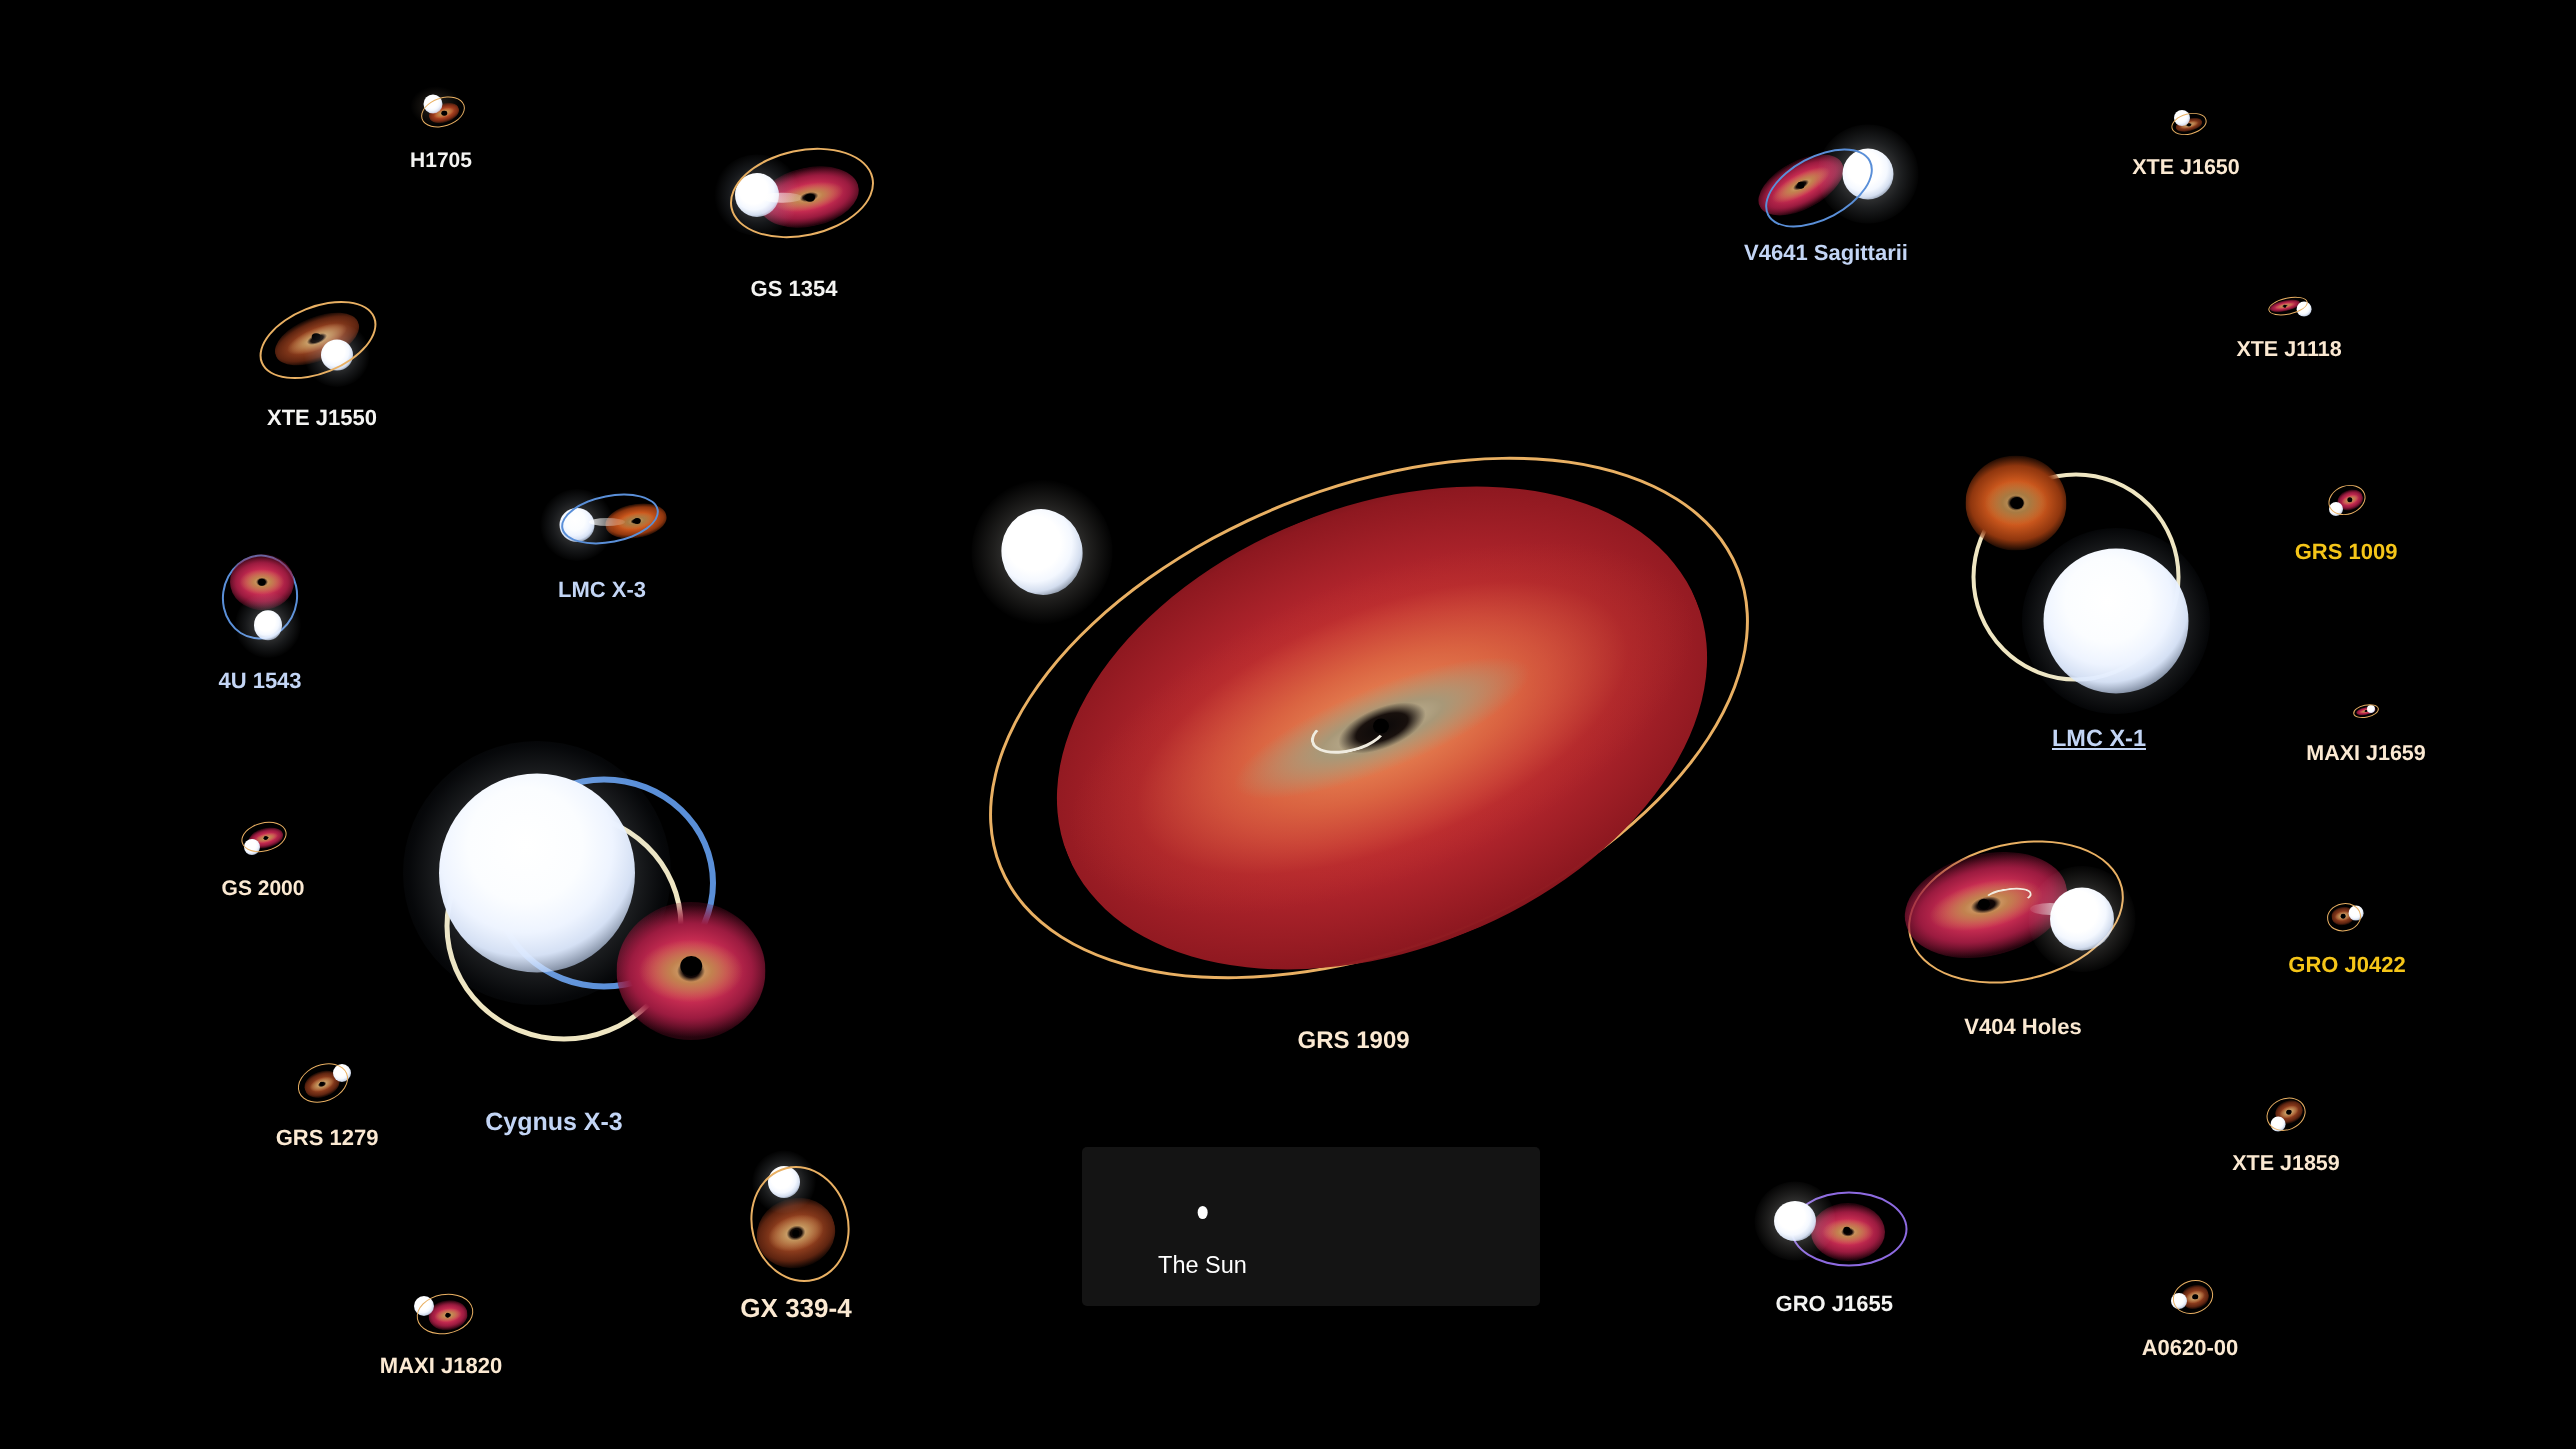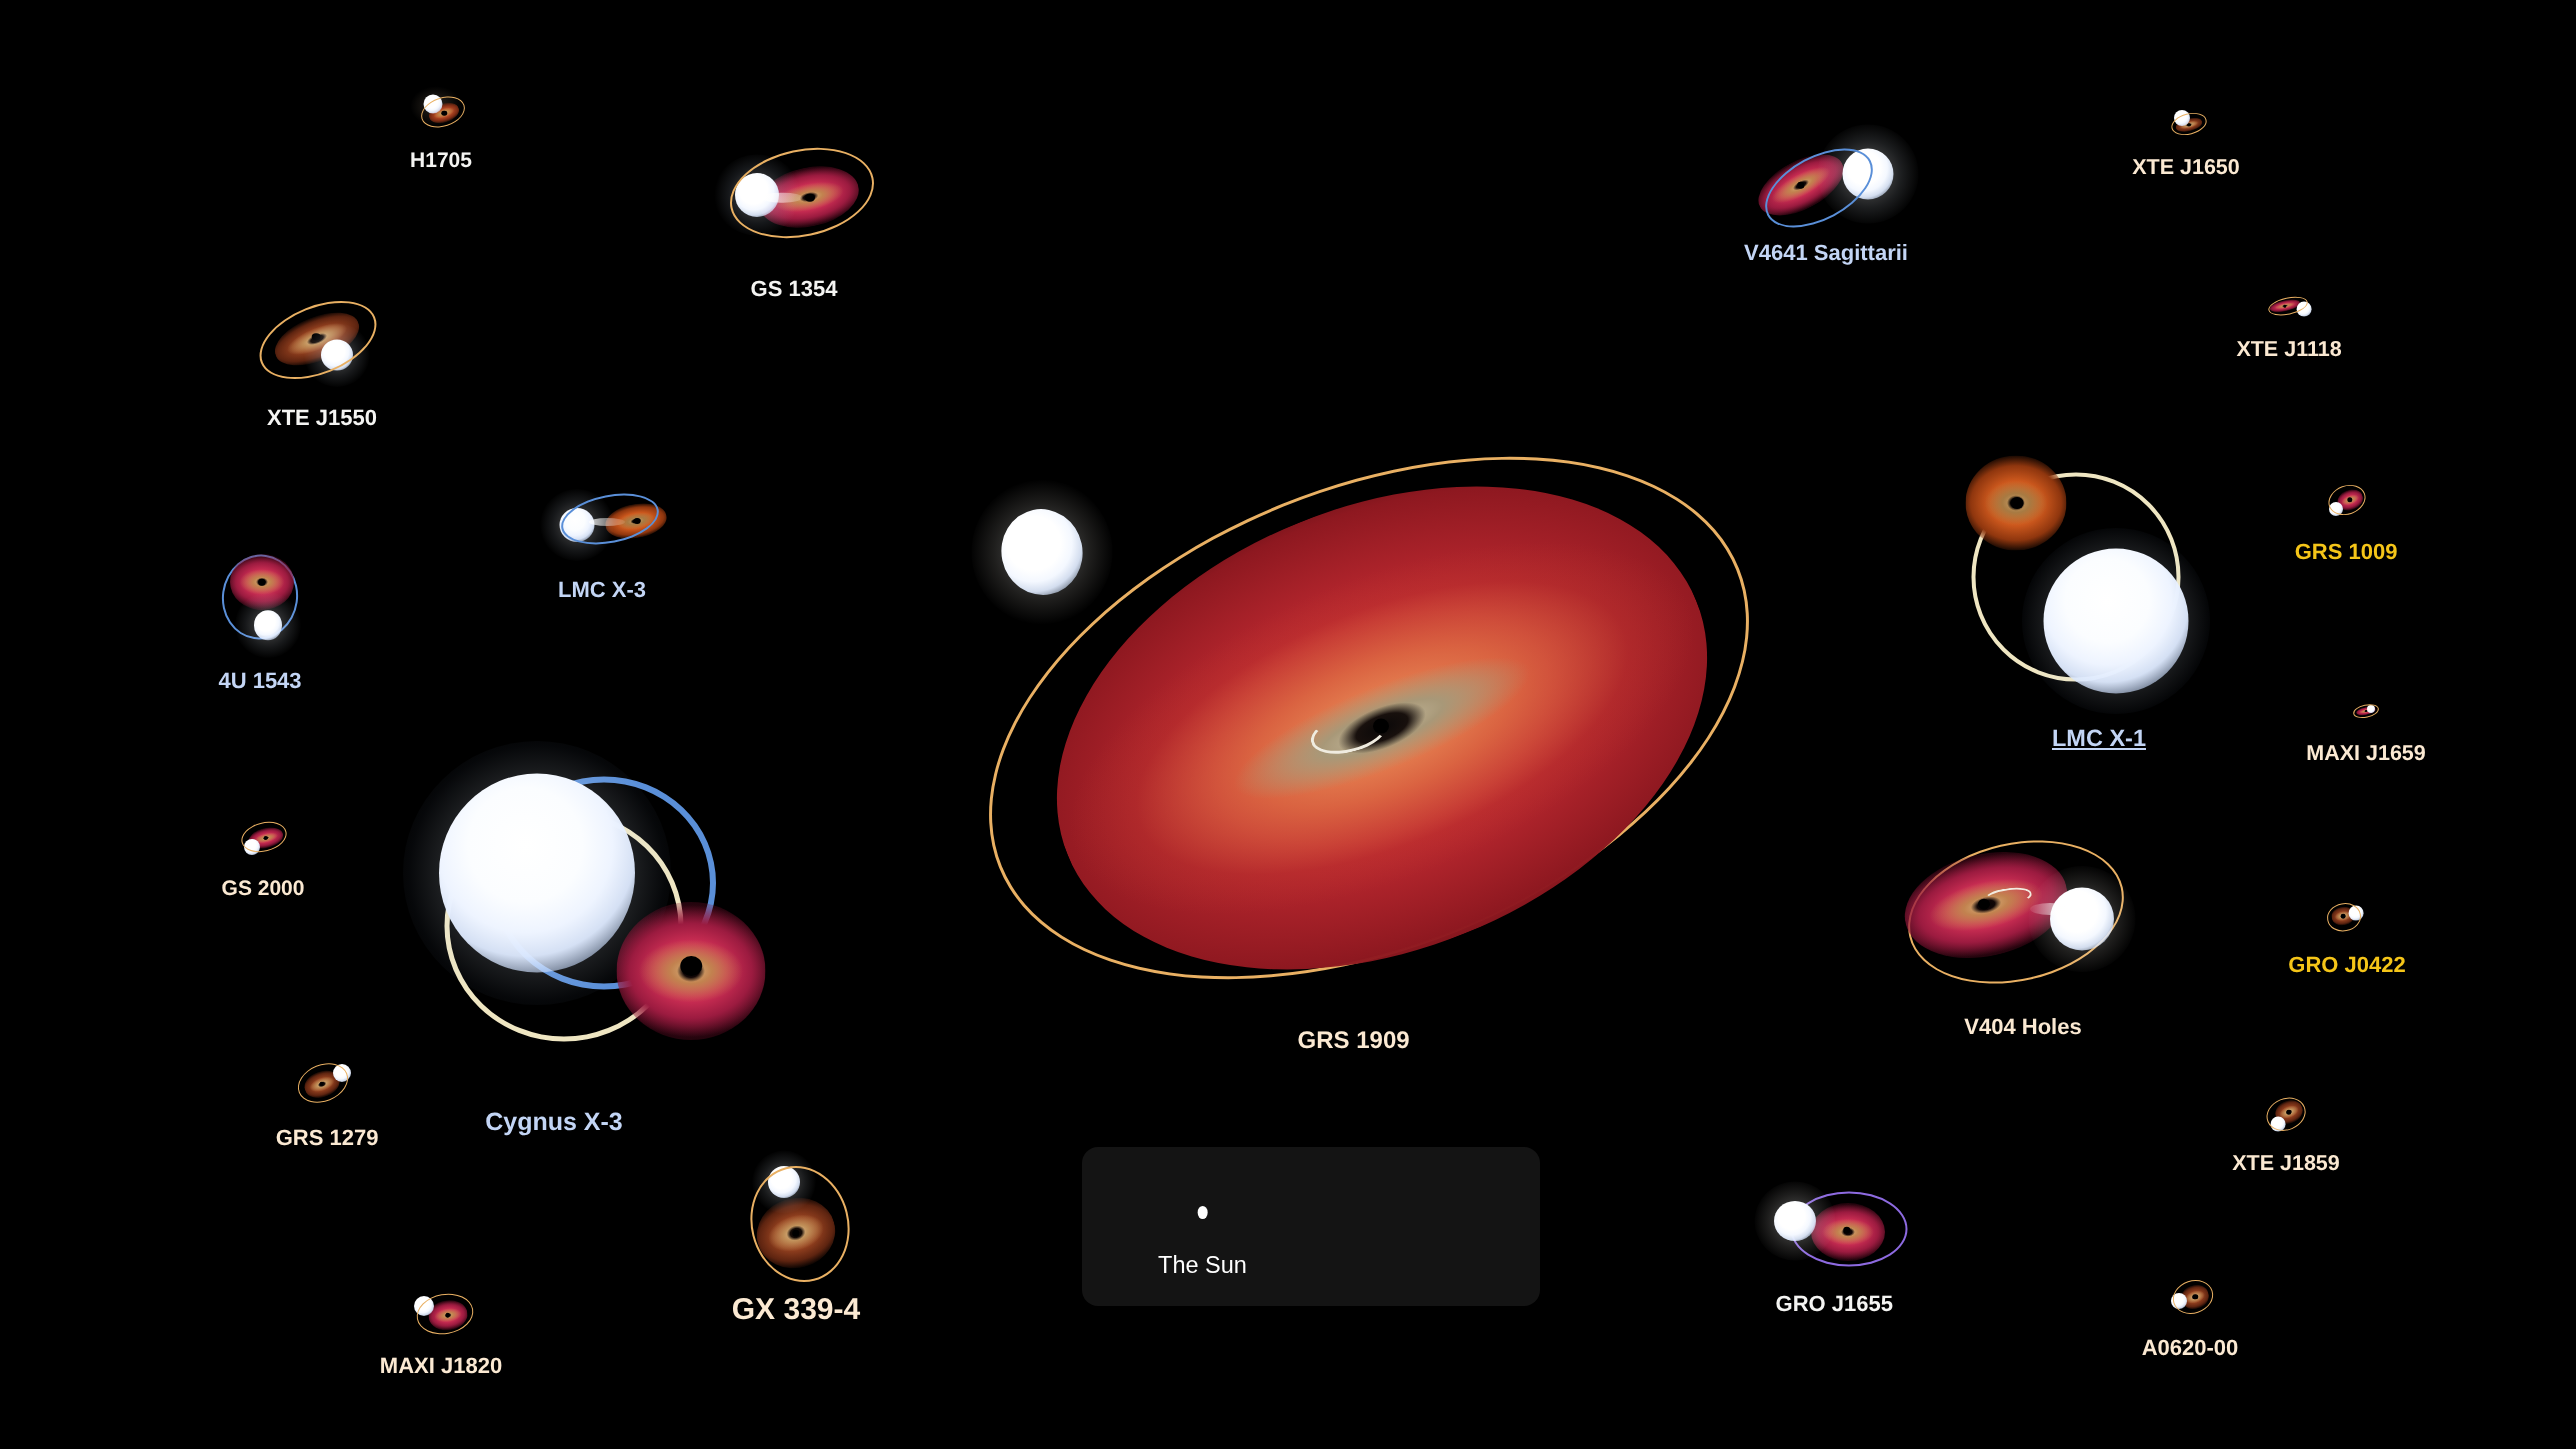--- a/index.html
+++ b/index.html
@@ -119,21 +119,21 @@
   .halo { border-radius: 50%; }
 
   
   #legend {
     position: absolute;
     left: 1082px;
     top: 1147px;
     width: 458px;
     height: 159px;
     background: #141414;
-    border-radius: 16px;
+    border-radius: 5px;
   }
   .legend-item {
     position: absolute;
     top: 0;
     height: 100%;
     text-align: center;
   }
   .legend-glyph {
     position: absolute;
     left: 50%;
@@ -248,21 +248,21 @@
     <div class="part orbit amber" style="left:4px; top:3.4px; width:55px; height:38px; border-width:1.7px; transform:translate(-50%,-50%) rotate(-10deg);"></div>
     <div class="label" style="top:42px; font-size:22px; color:#fbe9d2;">MAXI J1820</div>
   </div>
 
   <div class="system" style="left:796px; top:1221px;">
     <div class="part disk ember" style="left:0px; top:12px; width:79px; height:70px; transform:translate(-50%,-50%) rotate(-16deg);"></div>
     <div class="part bh" style="left:0px; top:12px; width:7.4px; height:6.7px;"></div>
     <div class="part halo" style="left:-12px; top:-39px; width:64px; height:63px; background:radial-gradient(circle, rgba(255,255,255,0.34) 0%, rgba(230,242,255,0.10) 48%, rgba(0,0,0,0) 72%);"></div>
     <div class="part star" style="left:-12px; top:-39px; width:32px; height:32px;"></div>
     <div class="part orbit amber" style="left:4px; top:2.7px; width:94px; height:113px; border-width:2px; transform:translate(-50%,-50%) rotate(-14deg);"></div>
-    <div class="label" style="top:72px; font-size:30px; color:#fbe9d2;">GX 339-4</div>
+    <div class="label" style="top:72px; font-size:26px; color:#fbe9d2;">GX 339-4</div>
   </div>
 
   <div class="system" style="left:1369px; top:718px;">
     <div class="part orbit amber" style="left:0px; top:0px; width:792px; height:456px; border-width:3.4px; transform:translate(-50%,-50%) rotate(-22deg);"></div>
     <div class="part disk crimson" style="left:13.4px; top:10px; width:678px; height:443px; transform:translate(-50%,-50%) rotate(-22deg);
         background:
           radial-gradient(ellipse 9% 6% at 50% 50%, #0a0808 0%, #18100d 45%, rgba(35,22,18,0) 76%),
           radial-gradient(ellipse 30% 12% at 50% 50%, #c8bda0 0%, #a89878 32%, rgba(150,120,85,0) 78%),
           radial-gradient(ellipse 52% 36% at 50% 50%, rgba(240,170,100,0.85) 0%, rgba(225,120,70,0.72) 40%, rgba(190,60,45,0.25) 74%, rgba(120,20,20,0) 94%),
           radial-gradient(ellipse 86% 78% at 50% 50%, #d4343a 0%, #c22b32 30%, #8e1820 62%, rgba(55,6,8,0) 92%);"></div>

